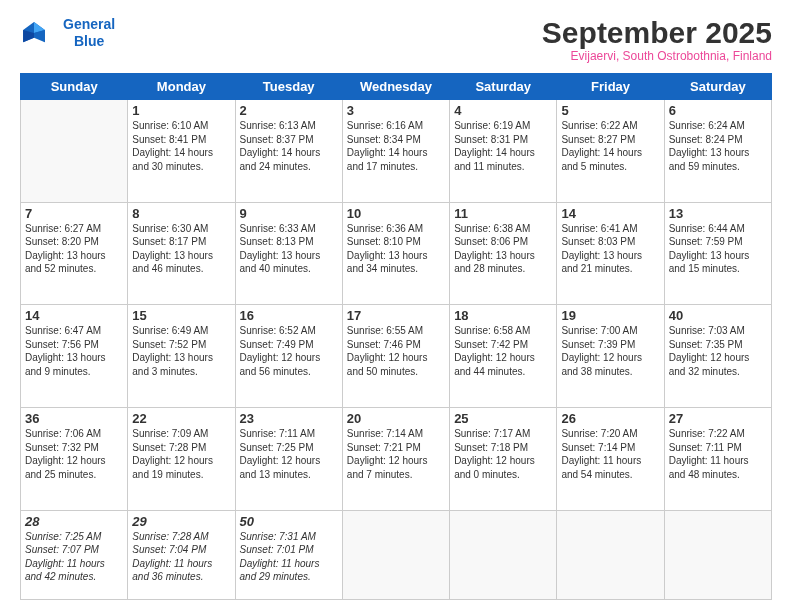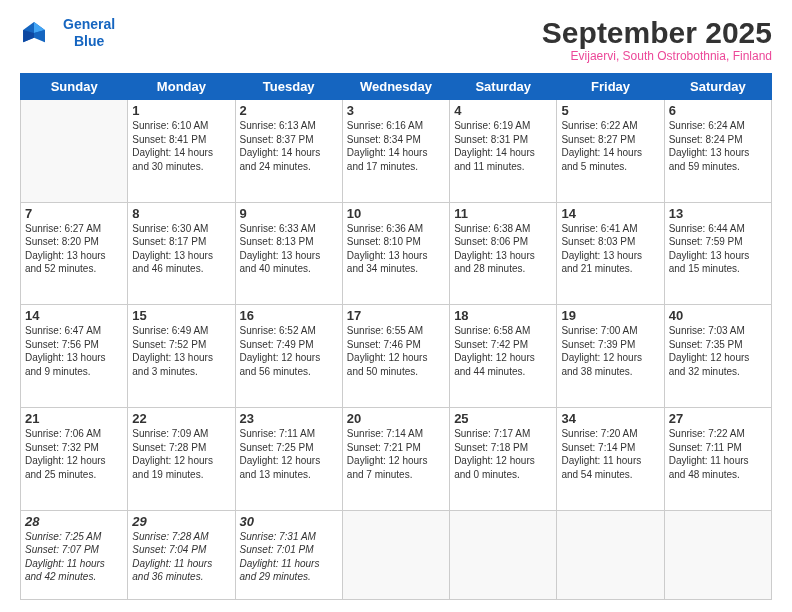--- a/index.html
+++ b/index.html
@@ -220,59 +220,59 @@
             <span class="day-num">19</span>
             <div class="day-info">Sunrise: 7:00 AM<br>Sunset: 7:39 PM<br>Daylight: 12 hours<br>and 38 minutes.</div>
           </td>
           <td>
             <span class="day-num">40</span>
             <div class="day-info">Sunrise: 7:03 AM<br>Sunset: 7:35 PM<br>Daylight: 12 hours<br>and 32 minutes.</div>
           </td>
         </tr>
         <tr>
           <td>
-            <span class="day-num">21</span>
+            <span class="day-num">36</span>
             <div class="day-info">Sunrise: 7:06 AM<br>Sunset: 7:32 PM<br>Daylight: 12 hours<br>and 25 minutes.</div>
           </td>
           <td>
             <span class="day-num">22</span>
             <div class="day-info">Sunrise: 7:09 AM<br>Sunset: 7:28 PM<br>Daylight: 12 hours<br>and 19 minutes.</div>
           </td>
           <td>
             <span class="day-num">23</span>
             <div class="day-info">Sunrise: 7:11 AM<br>Sunset: 7:25 PM<br>Daylight: 12 hours<br>and 13 minutes.</div>
           </td>
           <td>
             <span class="day-num">20</span>
             <div class="day-info">Sunrise: 7:14 AM<br>Sunset: 7:21 PM<br>Daylight: 12 hours<br>and 7 minutes.</div>
           </td>
           <td>
             <span class="day-num">25</span>
             <div class="day-info">Sunrise: 7:17 AM<br>Sunset: 7:18 PM<br>Daylight: 12 hours<br>and 0 minutes.</div>
           </td>
           <td>
-            <span class="day-num">34</span>
+            <span class="day-num">26</span>
             <div class="day-info">Sunrise: 7:20 AM<br>Sunset: 7:14 PM<br>Daylight: 11 hours<br>and 54 minutes.</div>
           </td>
           <td>
             <span class="day-num">27</span>
             <div class="day-info">Sunrise: 7:22 AM<br>Sunset: 7:11 PM<br>Daylight: 11 hours<br>and 48 minutes.</div>
           </td>
         </tr>
         <tr>
           <td>
             <span class="day-num">28</span>
             <div class="day-info">Sunrise: 7:25 AM<br>Sunset: 7:07 PM<br>Daylight: 11 hours<br>and 42 minutes.</div>
           </td>
           <td>
             <span class="day-num">29</span>
             <div class="day-info">Sunrise: 7:28 AM<br>Sunset: 7:04 PM<br>Daylight: 11 hours<br>and 36 minutes.</div>
           </td>
           <td>
-            <span class="day-num">30</span>
+            <span class="day-num">50</span>
             <div class="day-info">Sunrise: 7:31 AM<br>Sunset: 7:01 PM<br>Daylight: 11 hours<br>and 29 minutes.</div>
           </td>
           <td class="empty"></td>
           <td class="empty"></td>
           <td class="empty"></td>
           <td class="empty"></td>
         </tr>
       </tbody>
   </table>
 </div>

